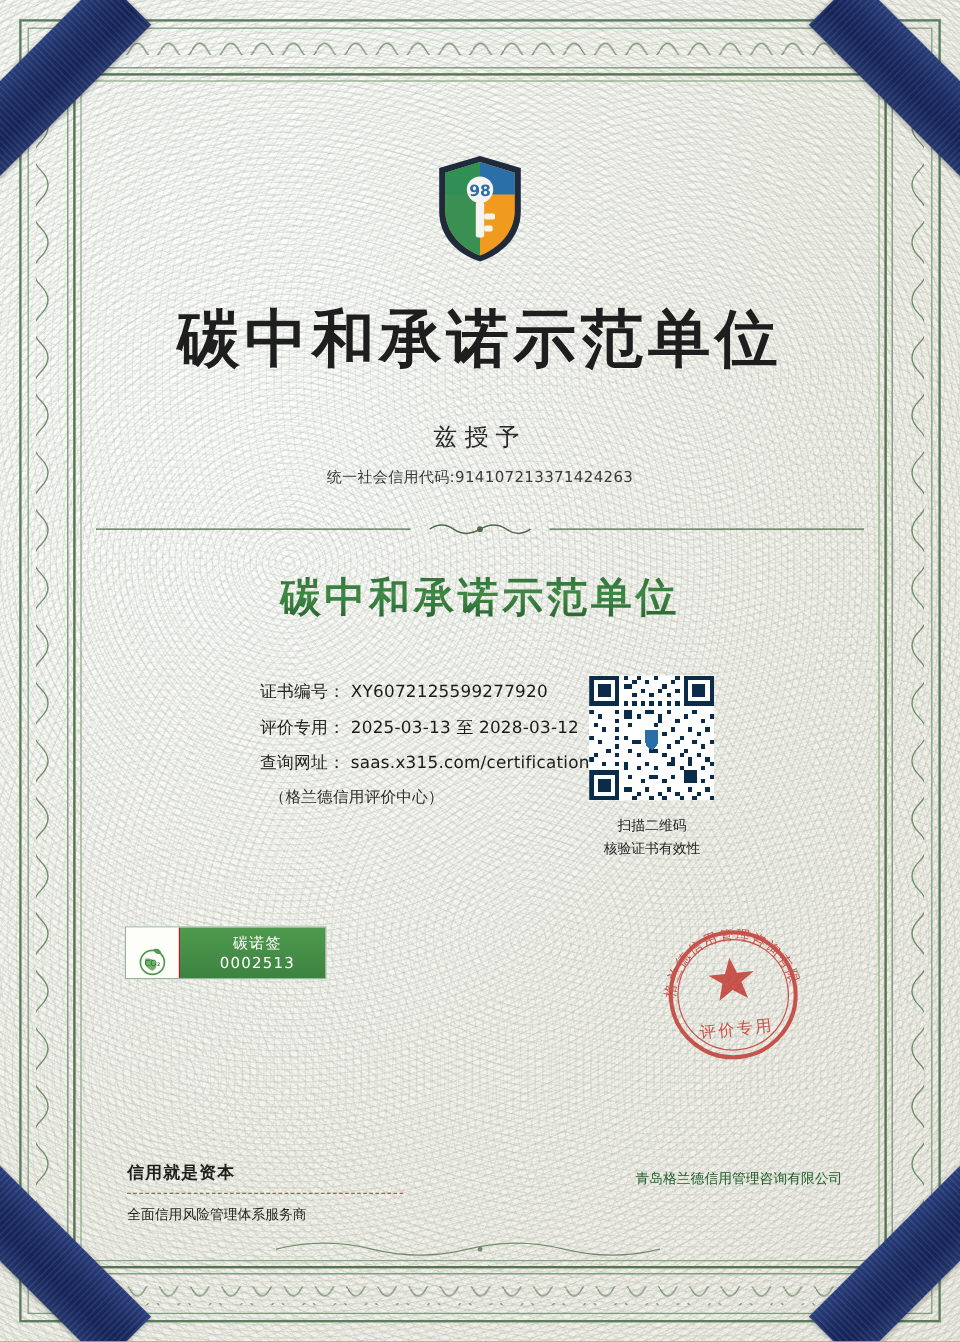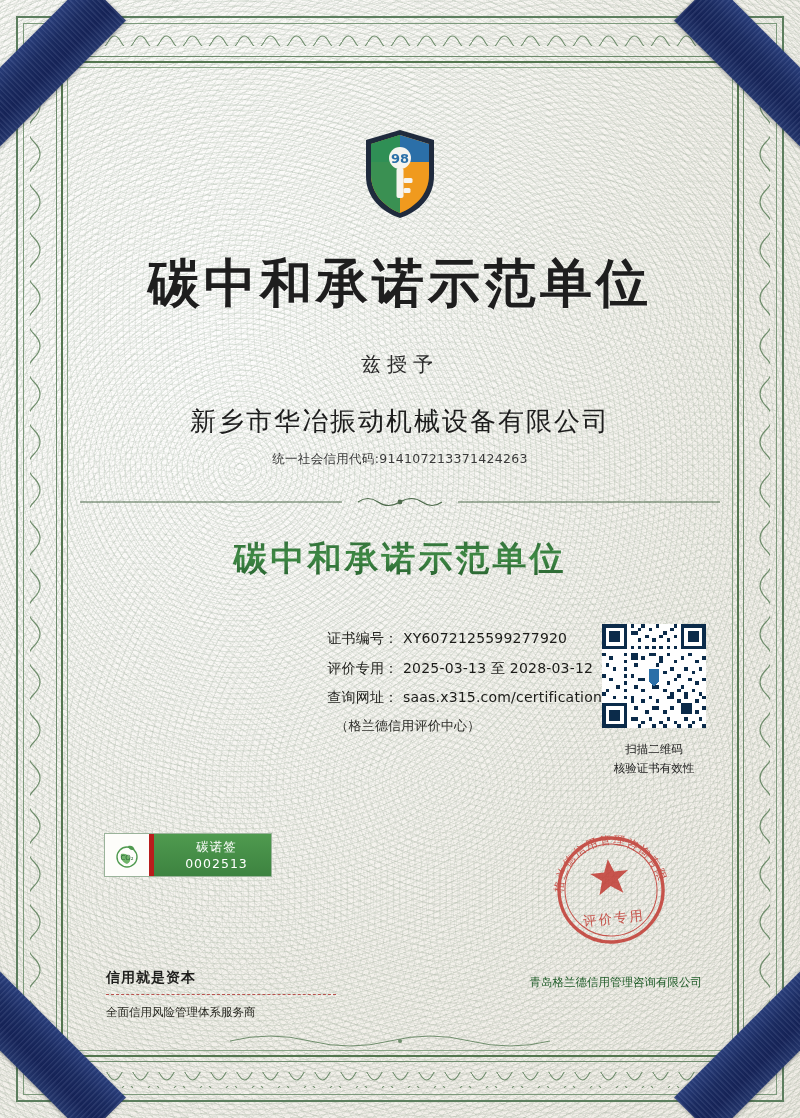--- a/index.html
+++ b/index.html
@@ -175,21 +175,21 @@
     background-clip: text;
     color: transparent;
     text-shadow: none;
   }
 
   
   .details-row {
     margin-top: 42px;
     display: flex;
     align-items: flex-start;
-    justify-content: flex-end;
+    justify-content: center;
     text-align: left;
     padding: 0 14px 0 26px;
   }
   .details {
     font-size: 14px;
     color: #23231f;
     line-height: 2.1;
     letter-spacing: 0.2px;
   }
   .details .lbl { color: #23231f; }
@@ -227,23 +227,23 @@
     display: flex;
     align-items: stretch;
     height: 42px;
     border: 1px solid #9ab39a;
     background: #fff;
     width: 166px;
   }
   .badge-ico {
     width: 44px;
     display: flex;
-    align-items: center;
+    align-items: flex-end;
     justify-content: center;
-    border-right: 5px solid #b91c1c;
+    border-right: 1px solid #b91c1c;
     background: #fdfdfa;
   }
   .badge-txt {
     flex: 1;
     background: linear-gradient(180deg, #4f9a4f 0%, #3d8340 100%);
     color: #fff;
     display: flex;
     flex-direction: column;
     justify-content: center;
     padding-left: 8px;
@@ -360,21 +360,20 @@
           <rect x="41.5" y="60" width="7" height="5" rx="1.5"></rect>
         </g>
         <text x="38" y="35" text-anchor="middle" font-family="DejaVu Sans, sans-serif" font-size="13" font-weight="bold" fill="#2b6fa8">98</text>
       </svg>
     </div>
 
     <div class="main-title">碳中和承诺示范单位</div>
 
     <div class="award-word">兹授予</div>
 
-    <div class="company">新乡市华冶振动机械设备有限公司</div>
 
     <div class="usci">统一社会信用代码:914107213371424263</div>
 
     <div class="divider">
       <svg width="100%" height="16" viewBox="0 0 640 16" preserveAspectRatio="none" aria-hidden="true">
         <line x1="0" y1="8" x2="262" y2="8" stroke="#4e6b4c" stroke-width="1"></line>
         <line x1="378" y1="8" x2="640" y2="8" stroke="#4e6b4c" stroke-width="1"></line>
         <path d="M278 8 q10 -7 20 0 q10 7 22 0 q12 -7 22 0 q10 7 20 0" fill="none" stroke="#4e6b4c" stroke-width="1.2"></path>
         <circle cx="320" cy="8" r="2.4" fill="#4e6b4c"></circle>
       </svg>

